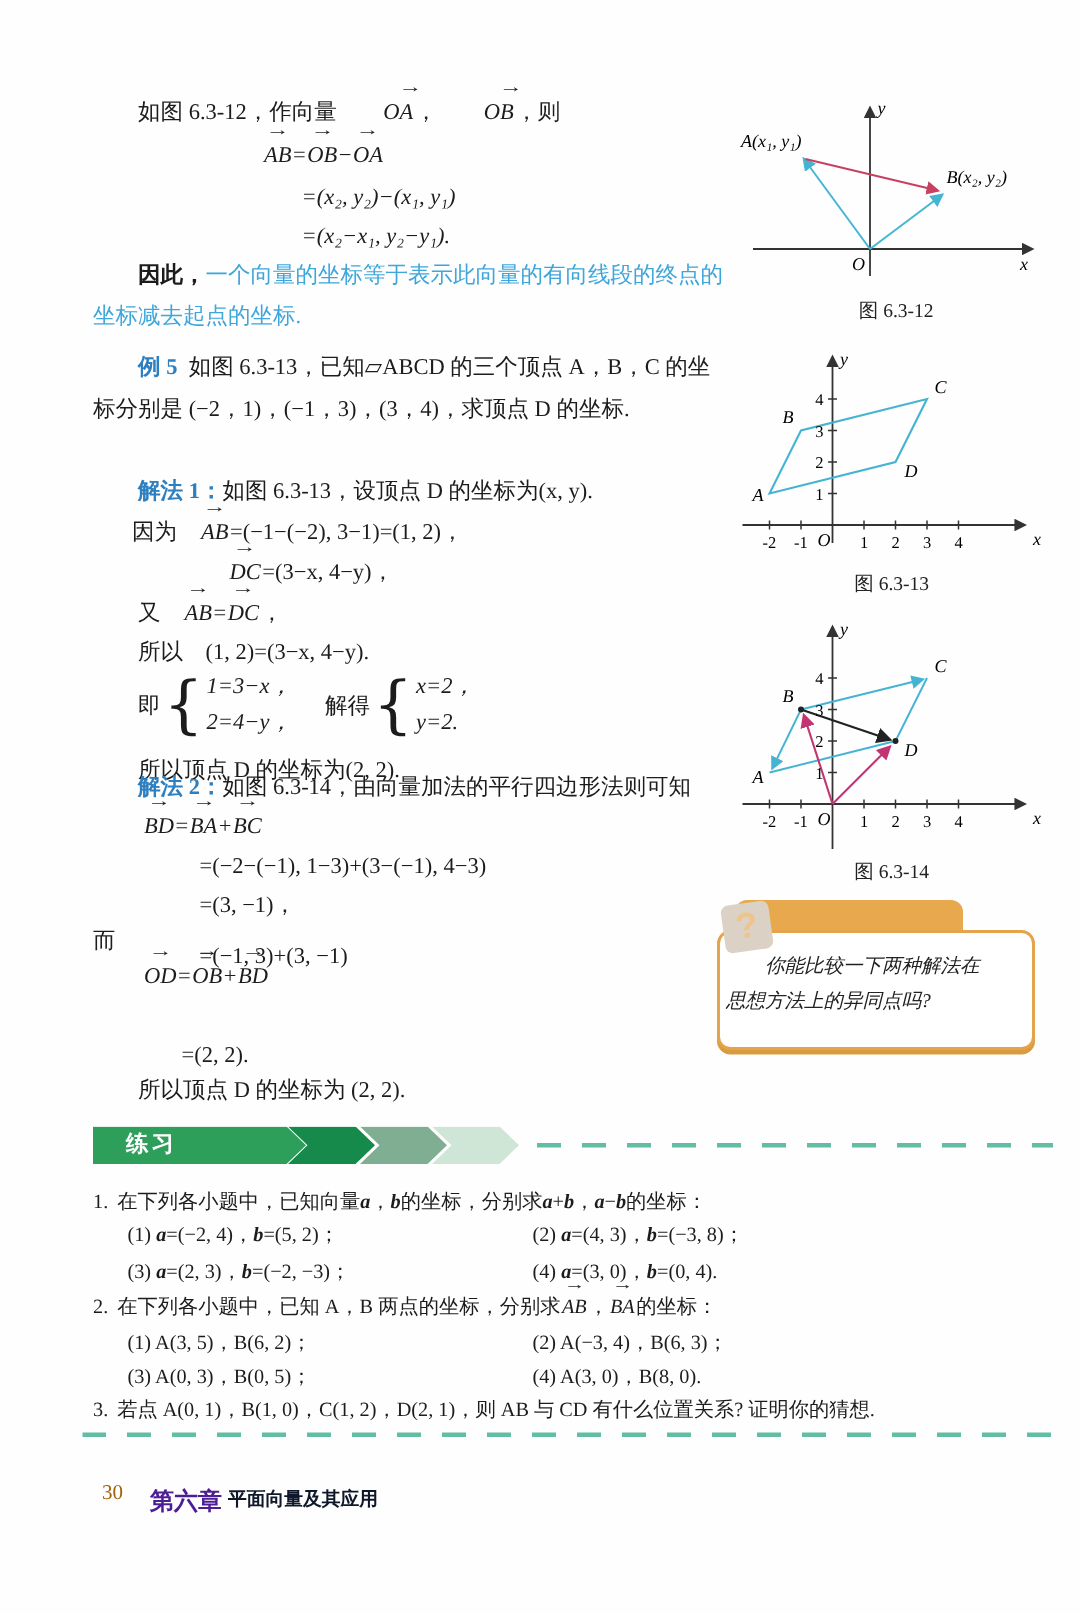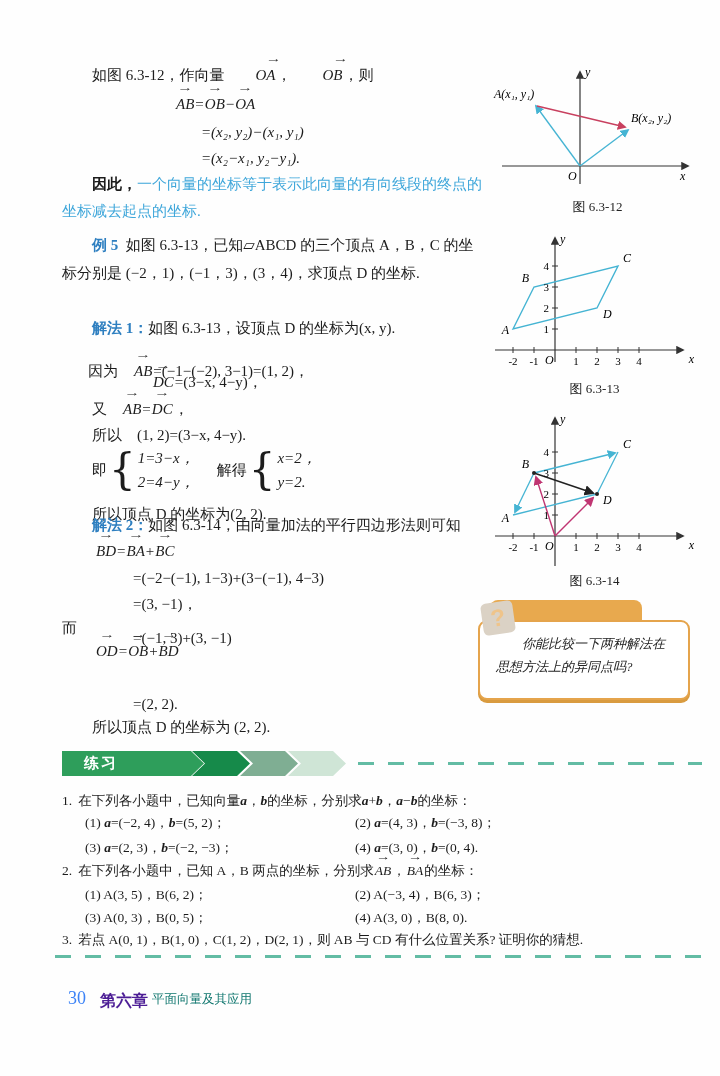--- a/index.html
+++ b/index.html
@@ -113,21 +113,21 @@
     <text x="116" y="88" font-size="12" class="fx">D</text>
     <text x="58" y="134" font-size="12" class="fx">O</text>
     <text x="73" y="13" font-size="12" class="fx">y</text>
     <text x="207" y="133" font-size="12" text-anchor="end" class="fx">x</text>
   </svg>
   <div class="abs caption" style="left:487px;top:380px;width:215px">图 6.3-13</div>
 
   <div class="abs t indent" style="left:62px;top:315px;width:426px">
     <span class="blue-label">解法 1：</span><span>如图 6.3-13，设顶点 D 的坐标为(x, y).</span>
   </div>
-  <div class="abs t" style="left:88px;top:358px">因为　<span class="vec">AB</span>=(−1−(−2), 3−1)=(1, 2)，</div>
+  <div class="abs t" style="left:88px;top:342px">因为　<span class="vec">AB</span>=(−1−(−2), 3−1)=(1, 2)，</div>
   <div class="abs t" style="left:152px;top:369px"><span class="vec">DC</span>=(3−x, 4−y)，</div>
   <div class="abs t" style="left:92px;top:396px">又　<span class="vec">AB</span>=<span class="vec">DC</span>，</div>
   <div class="abs t" style="left:92px;top:422px">所以　(1, 2)=(3−x, 4−y).</div>
   <div class="abs sysrow" style="left:92px;top:446px">
     <span>即</span>
     <span class="brace">{</span>
     <span class="stack">
       <span>1=3−x，</span>
       <span>2=4−y，</span>
     </span>
@@ -142,21 +142,21 @@
 
   <div class="abs t indent" style="left:62px;top:512px;width:430px">
     <span class="blue-label">解法 2：</span><span>如图 6.3-14，由向量加法的平行四边形法则可知</span>
   </div>
   <div class="abs t" style="left:95px;top:538px"><span class="vec">BD</span>=<span class="vec">BA</span>+<span class="vec">BC</span></div>
   <div class="abs t" style="left:133px;top:565px">=(−2−(−1), 1−3)+(3−(−1), 4−3)</div>
   <div class="abs t" style="left:133px;top:591px">=(3, −1)，</div>
   <div class="abs t" style="left:62px;top:615px">而</div>
   <div class="abs t" style="left:95px;top:638px"><span class="vec">OD</span>=<span class="vec">OB</span>+<span class="vec">BD</span></div>
   <div class="abs t" style="left:133px;top:625px">=(−1, 3)+(3, −1)</div>
-  <div class="abs t" style="left:133px;top:691px">=(2, 2).</div>
+  <div class="abs t" style="left:121px;top:691px">=(2, 2).</div>
   <div class="abs t" style="left:92px;top:714px">所以顶点 D 的坐标为 (2, 2).</div>
 
   <svg class="abs" style="left:487px;top:410px" width="215" height="160" viewBox="0 0 215 160">
     <defs>
       <marker id="a14k" viewBox="0 0 10 10" refX="8" refY="5" markerWidth="7" markerHeight="7" orient="auto">
           <path d="M0,0 L10,5 L0,10 z" fill="#333"></path>
         </marker>
       <marker id="a14c" viewBox="0 0 10 10" refX="8" refY="5" markerWidth="7" markerHeight="7" orient="auto">
           <path d="M0,0 L10,5 L0,10 z" fill="#45b4d3"></path>
         </marker>
@@ -206,21 +206,21 @@
     <text x="116" y="94" font-size="12" class="fx">D</text>
     <text x="58" y="140" font-size="12" class="fx">O</text>
     <text x="73" y="13" font-size="12" class="fx">y</text>
     <text x="207" y="139" font-size="12" text-anchor="end" class="fx">x</text>
   </svg>
   <div class="abs caption" style="left:487px;top:572px;width:215px">图 6.3-14</div>
 
   <div class="abs" style="left:478px;top:600px;width:212px;height:104px">
     <div class="callout-tab" style="left:12px;top:0;width:152px;height:28px"></div>
     <div class="callout-body" style="left:0;top:20px;width:208px;height:76px">
-      <div class="callout-text indent" style="padding:10px 14px 0 16px;width:170px">你能比较一下两种解法在思想方法上的异同点吗?</div>
+      <div class="callout-text indent" style="padding:10px 14px 0 4px;width:170px">你能比较一下两种解法在思想方法上的异同点吗?</div>
     </div>
     <div class="qmark" style="left:4px;top:2px;width:32px;height:32px;font-size:24px">?</div>
   </div>
 
   <div class="abs" style="left:62px;top:751px;width:640px;height:26px">
     <div class="banner-seg" style="left:0;width:142px;background:#2e9e5b;
          clip-path:polygon(0 0,calc(100% - 13px) 0,100% 50%,calc(100% - 13px) 100%,0 100%)">
       <div style="color:#fff;font-size:15px;font-weight:bold;line-height:25px;padding-left:22px;letter-spacing:2px">练习</div>
     </div>
     <div class="banner-seg chev" style="left:130px;width:58px;background:#168a4a"></div>
@@ -253,16 +253,16 @@
     <span style="width:270px;display:inline-block">(3) A(0, 3)，B(0, 5)；</span>
     <span>(4) A(3, 0)，B(8, 0).</span>
   </div>
   <div class="abs small" style="left:62px;top:929px;width:636px;display:flex">
     <span style="margin-right:6px">3.</span>
     <span>若点 A(0, 1)，B(1, 0)，C(1, 2)，D(2, 1)，则 AB 与 CD 有什么位置关系? 证明你的猜想.</span>
   </div>
 
   <div class="abs dash" style="left:55px;top:955px;width:650px"></div>
 
-  <div class="abs" style="left:68px;top:988px;font-size:18px;color:#3b82f6">30</div>
+  <div class="abs" style="left:68px;top:988px;font-size:14px;color:#a16207">30</div>
   <div class="abs" style="left:100px;top:991px;font-size:16px;font-weight:bold;color:#4c1d95">第六章</div>
-  <div class="abs" style="left:152px;top:991px;font-size:12.5px;font-weight:normal;color:#0f766e">平面向量及其应用</div>
+  <div class="abs" style="left:152px;top:991px;font-size:12.5px;font-weight:bold;color:#0f172a">平面向量及其应用</div>
 </div>
 
 </body></html>

